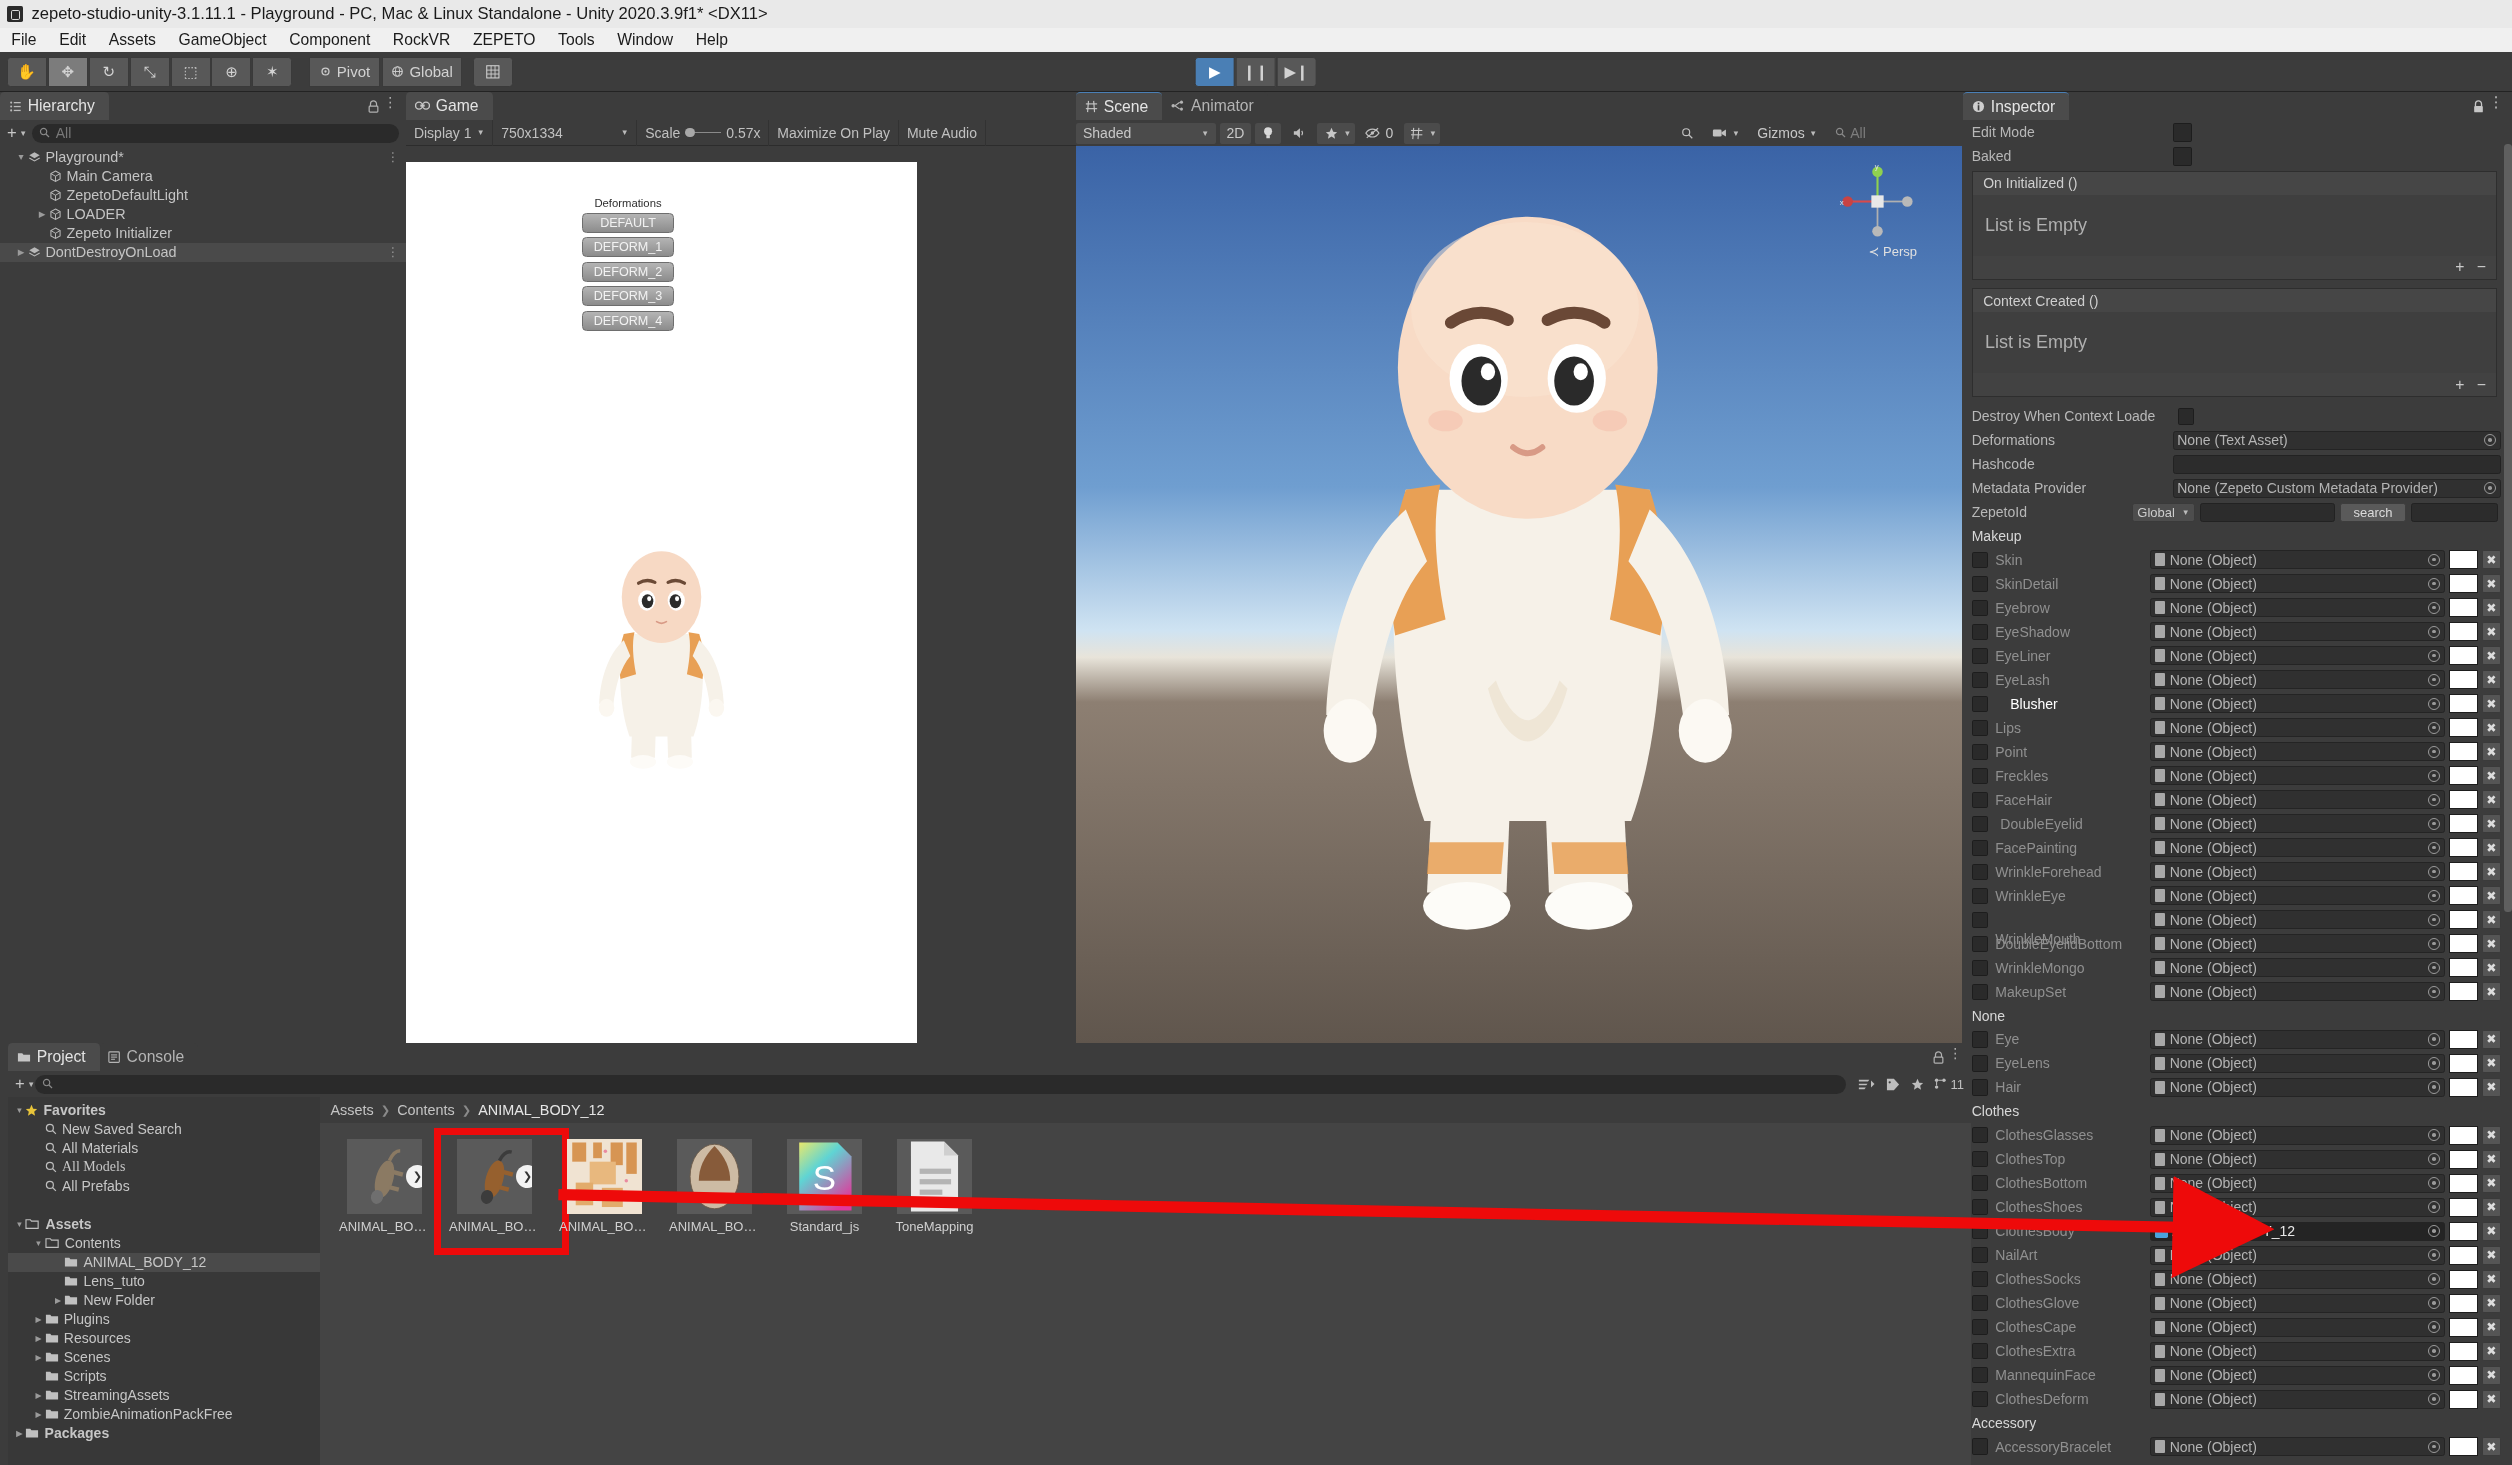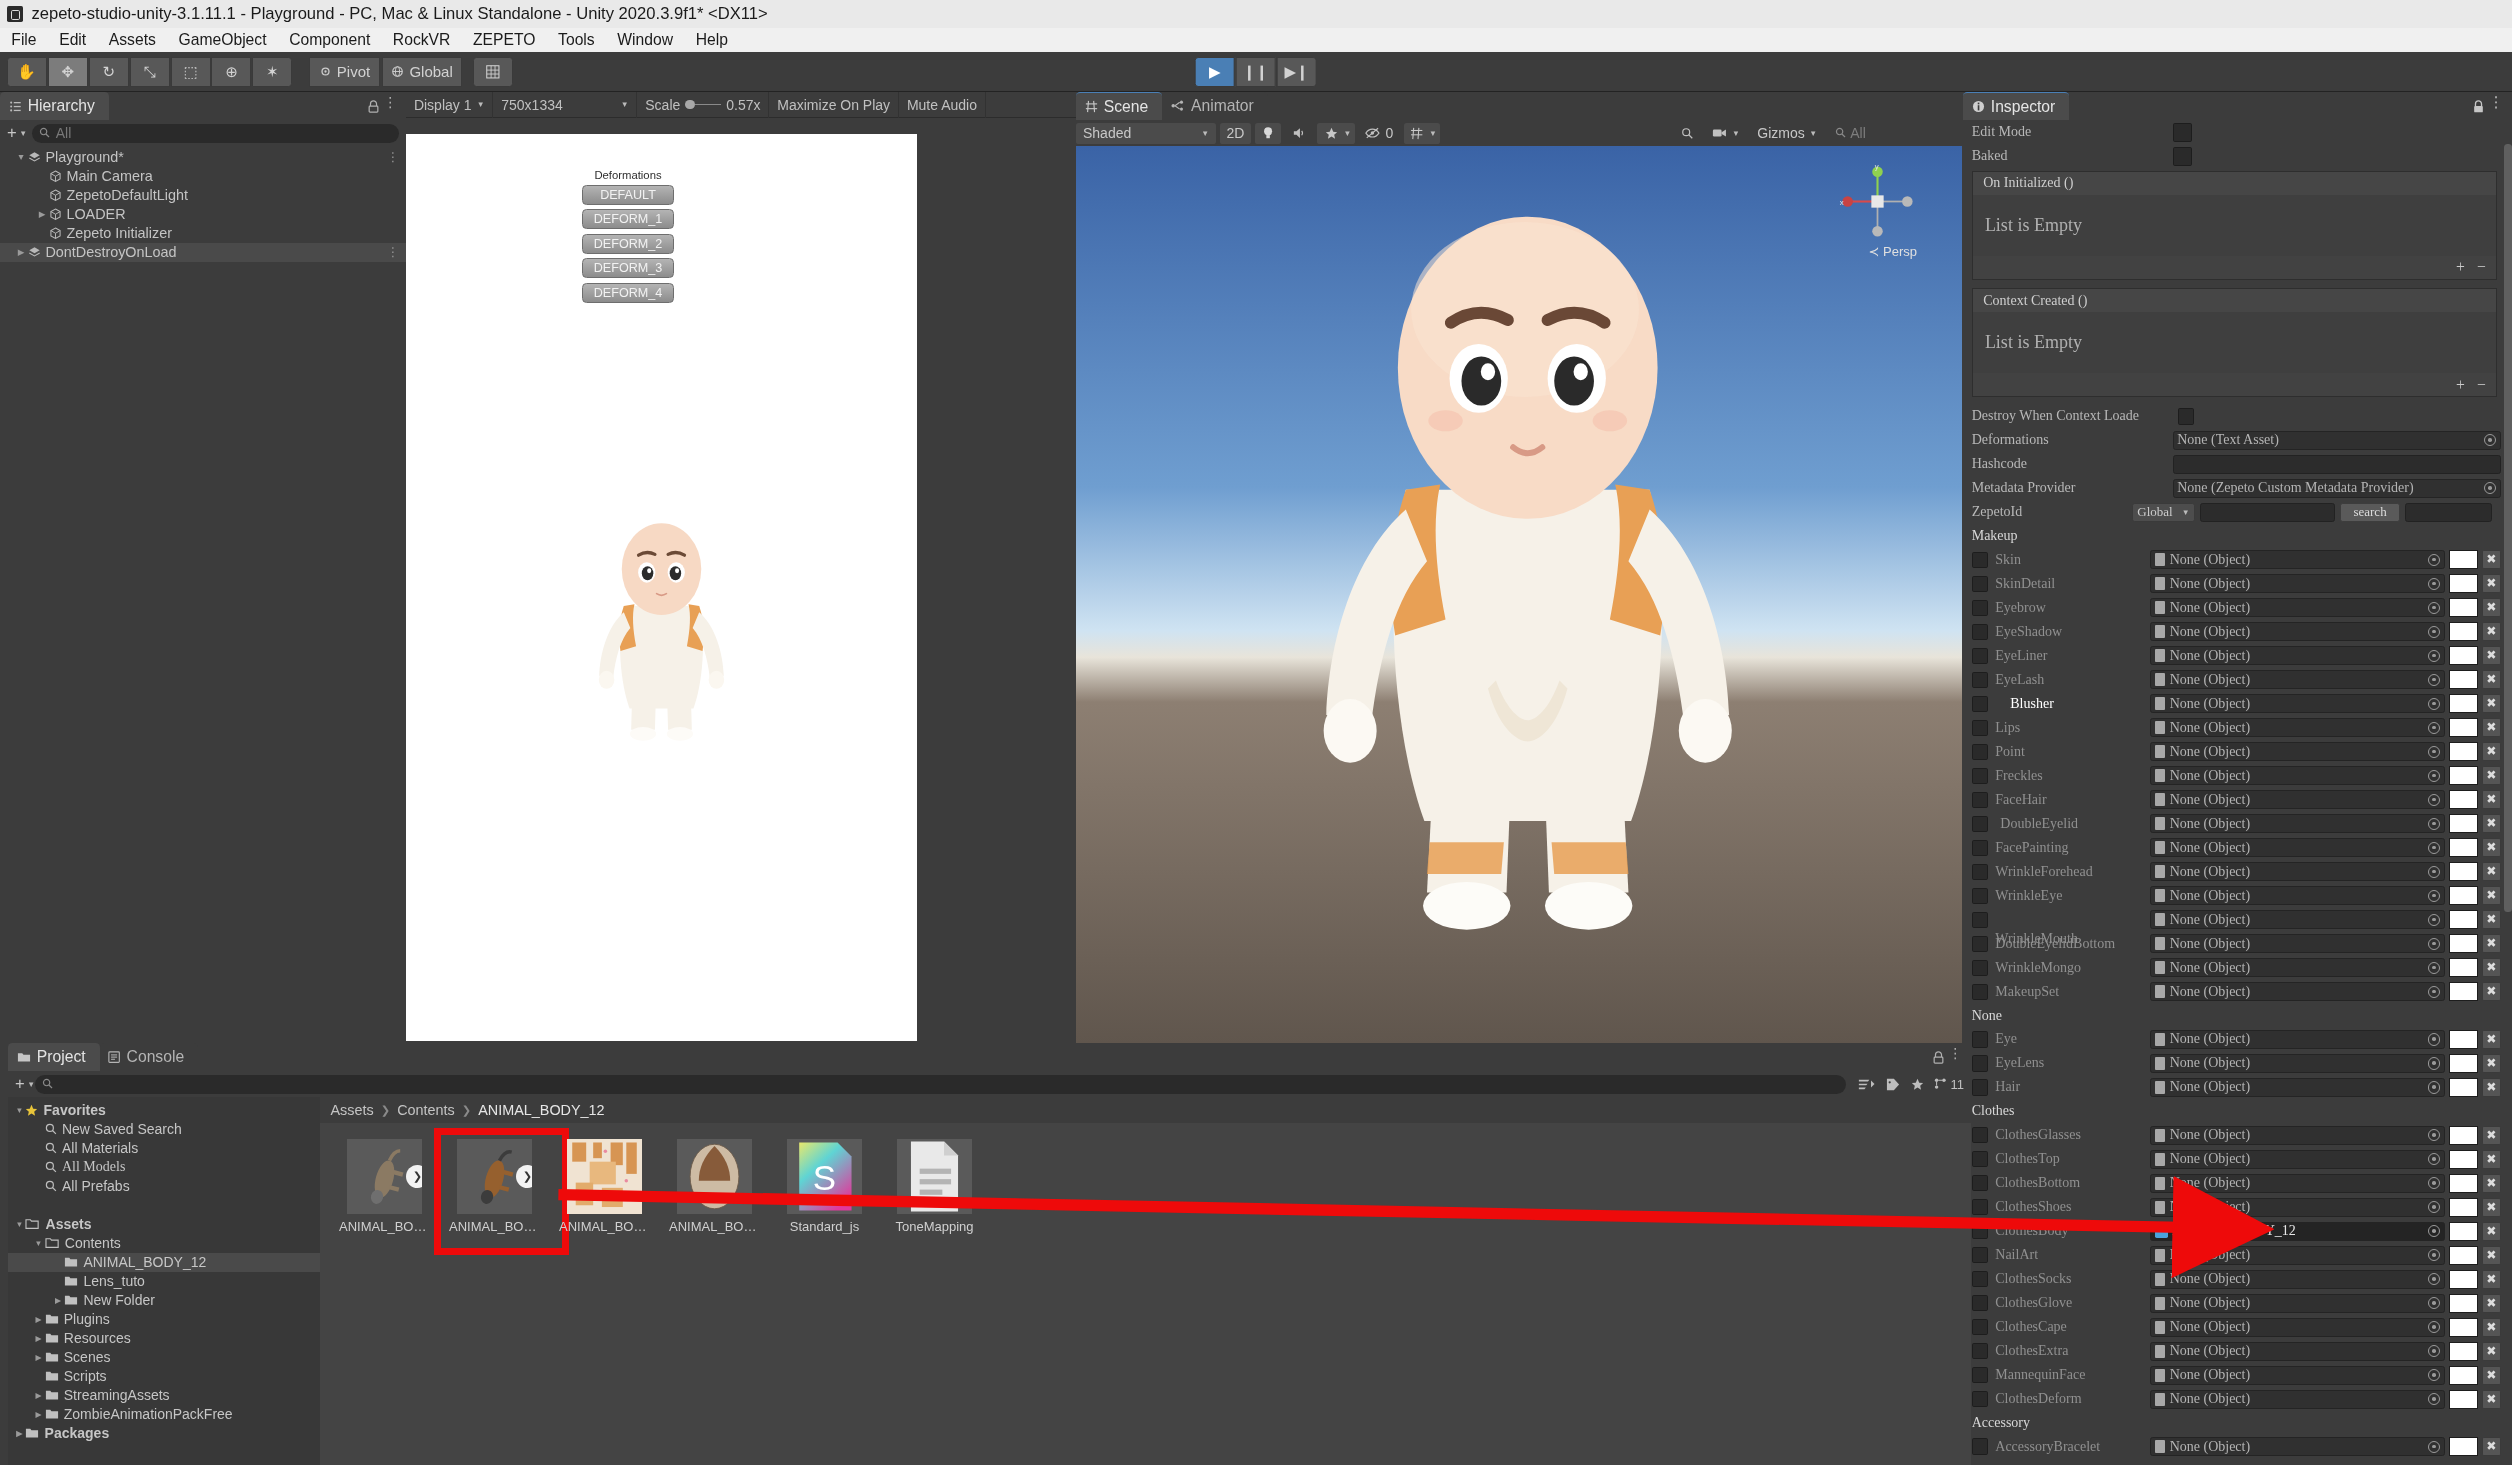--- a/index.html
+++ b/index.html
@@ -155,21 +155,21 @@
     background: linear-gradient(#3a63a6 0%, #6f9ed0 38%, #cfe3f2 54%, #e8e4da 57%, #8d7f72 62%, #60564d 100%);
   }
   .gizmo { position: absolute; right: 45px; top: 15.7px; width: 79px; height: 79px; }
   .persp-label { position: absolute; right: 45px; top: 98px; font-size: 13px; color: #e0e0e0; }
 
   
   .inspector {
     position: absolute; left: 1963px; top: 92px; width: 550px; height: 1373px;
     background: #3c3c3c; display: flex; flex-direction: column;
   }
-  .insp-body { flex: 1; overflow: hidden; position: relative; font-family: Liberation Serif, serif; }
+  .insp-body { flex: 1; overflow: hidden; position: relative; }
   .irow { height: 24px; display: flex; align-items: center; font-size: 14px; padding-left: 8.7px; }
   .irow .ilabel { width: 201px; color: #b8b8b8; white-space: nowrap; overflow: hidden; }
   .chk { width: 19px; height: 19px; background: #2a2a2a; border: 0.9px solid #1d1d1d; border-radius: 1.7px; flex: none; }
   .chk.sm { width: 16.6px; height: 16.6px; }
   .objfield {
     flex: 1; height: 19px; background: #303030; border: 0.9px solid #242424; border-radius: 2.6px;
     display: flex; align-items: center; gap: 4.4px; padding: 0 3.5px;
     font-size: 14px; color: #b4b4b4; position: relative;
   }
   .objfield .dot {
@@ -389,20 +389,30 @@
               <path d="M1.5 8l6 3.5 6-3.5" fill="none" stroke="#b8b8b8" stroke-width="1.2"></path>
             </svg>
           </span>
           <span class="label">DontDestroyOnLoad</span>
           <span class="dots">⋮</span>
         </div>
       </div>
   </div>
 
   <div class="gameview">
+    <div class="panel-tabrow">
+      <div class="ptab active">
+        <svg width="15" height="11.3" viewBox="0 0 17 13">
+          <ellipse cx="4.5" cy="6.5" rx="4" ry="4" fill="none" stroke="#c8c8c8" stroke-width="1.6"></ellipse>
+          <ellipse cx="12.5" cy="6.5" rx="4" ry="4" fill="none" stroke="#c8c8c8" stroke-width="1.6"></ellipse>
+          <rect x="6" y="5.2" width="5" height="2.5" fill="#c8c8c8"></rect>
+        </svg>
+        <span>Game</span>
+      </div>
+    </div>
     <div class="game-toolbar">
       <div class="gt-item">
         <span>Display 1</span>
         <span class="caret">▼</span>
       </div>
       <div class="gt-item wide" style="min-width:144px;justify-content:space-between">
         <span>750x1334</span>
         <span class="caret">▼</span>
       </div>
       <div class="gt-item">

